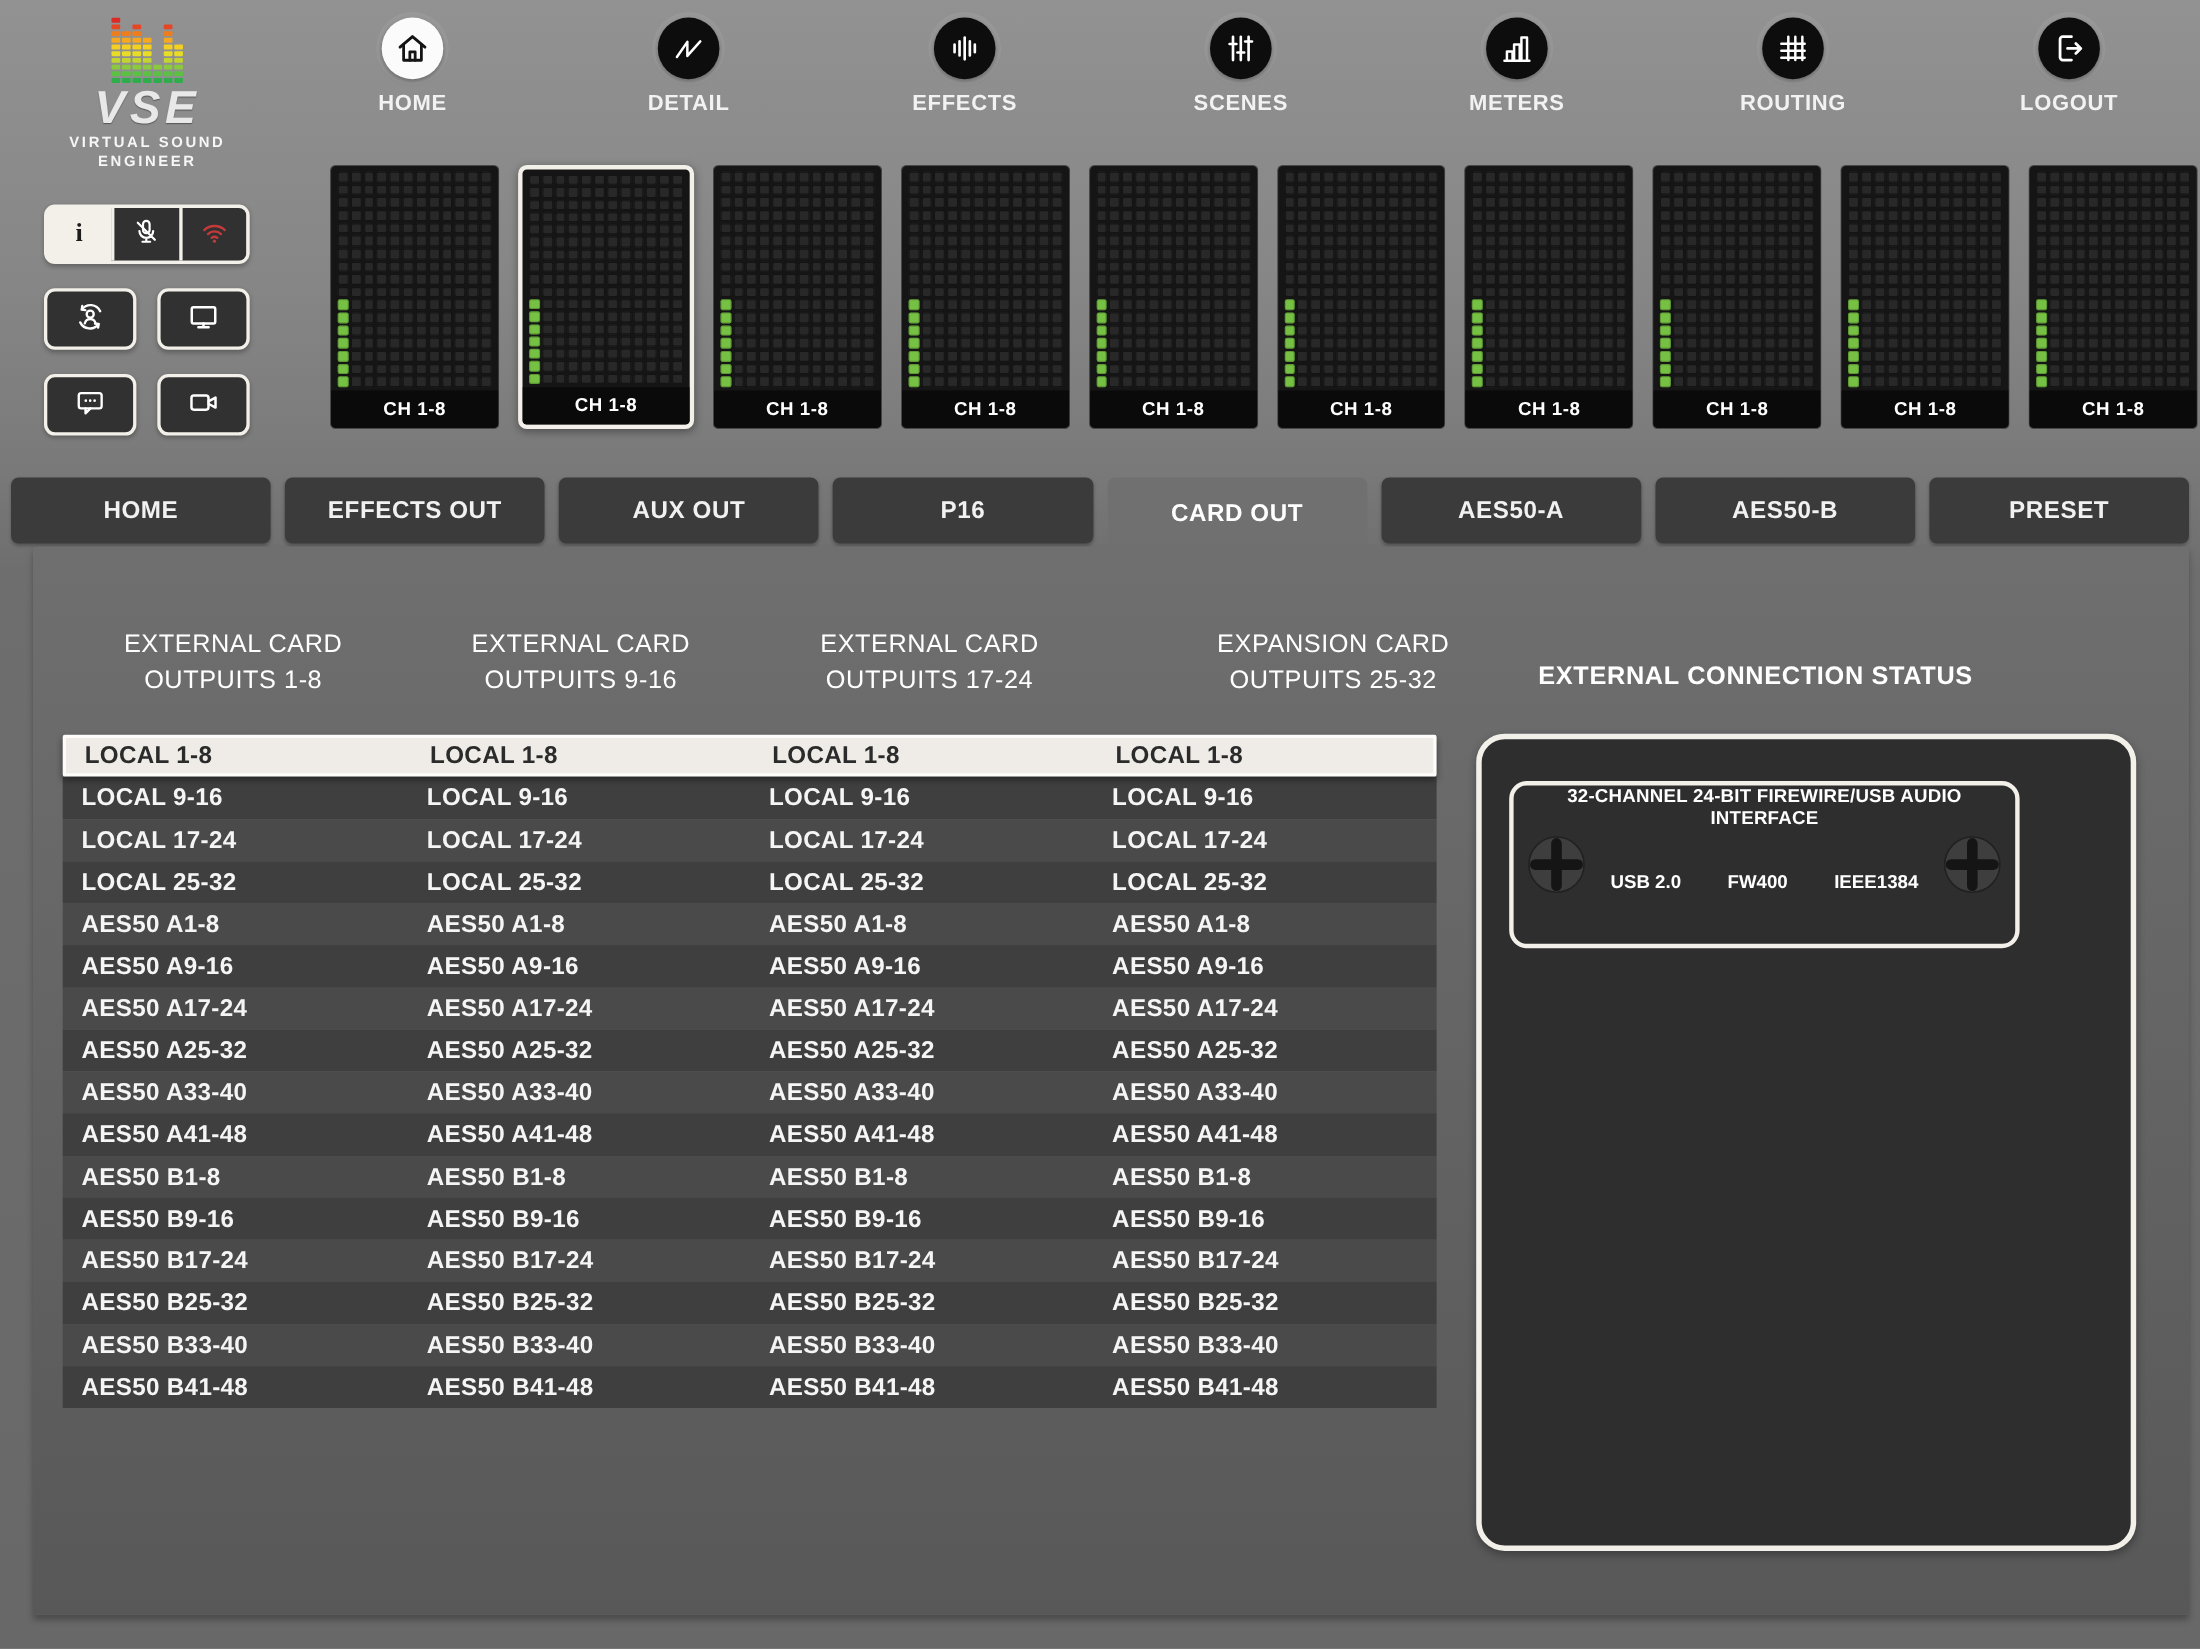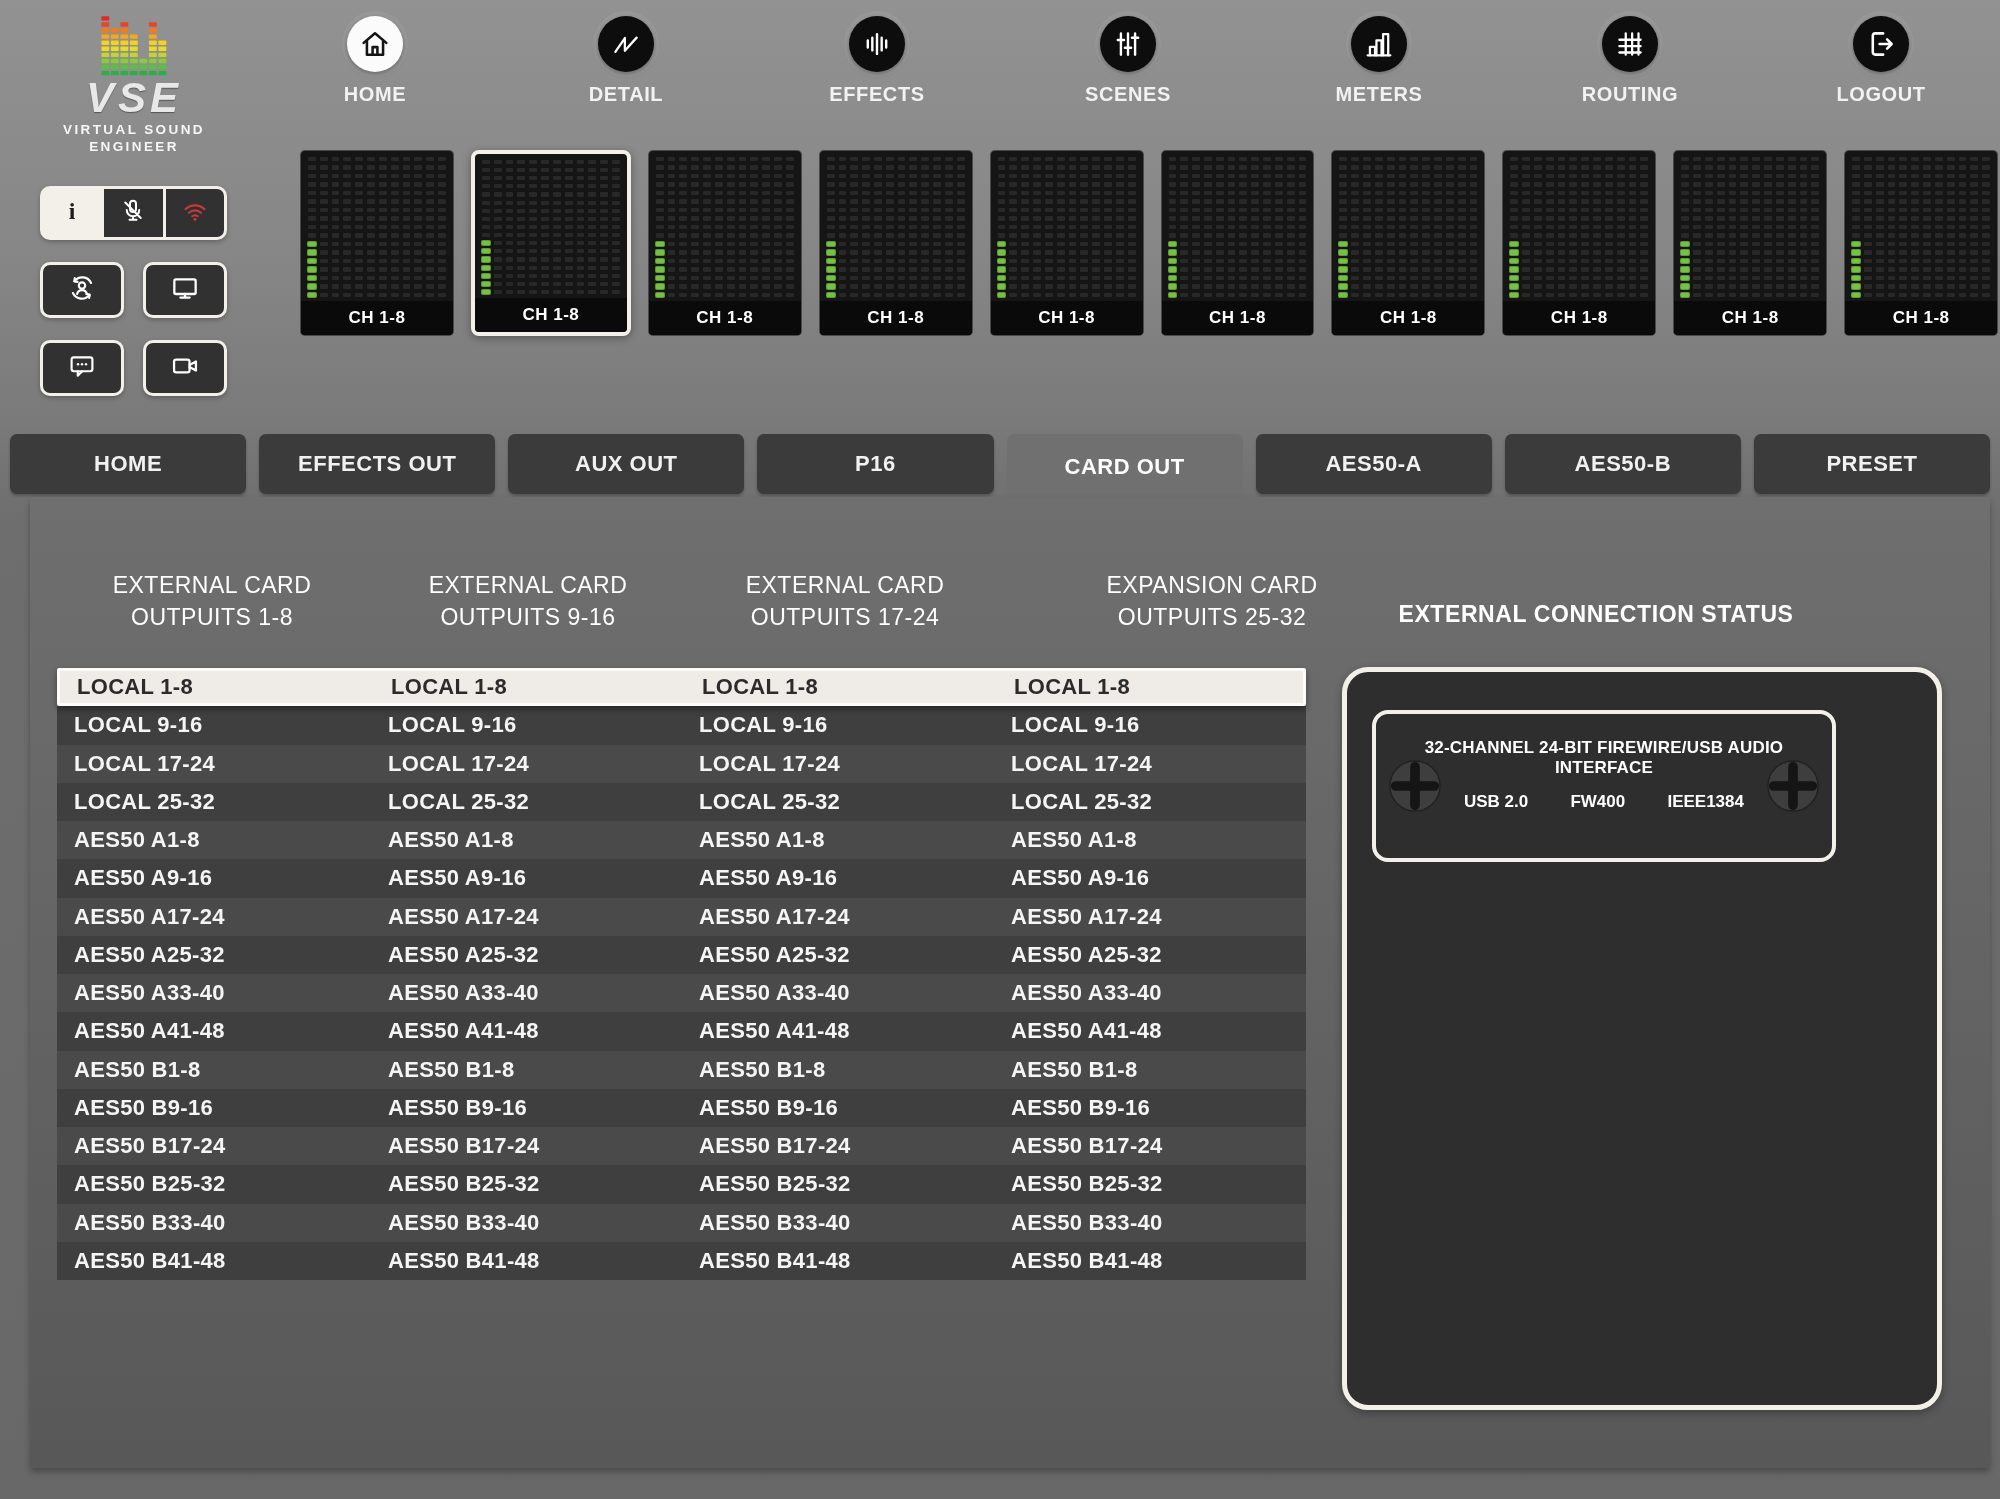--- a/index.html
+++ b/index.html
@@ -30,21 +30,21 @@
   .seg-info{background:#f3f0ea;color:#1d1d1d;}
   .seg-dark{background:#313131;color:#fff;border-left:3px solid #f3f0ea;}
   .seg-wifi{color:#c43a3a;}
   .qb-btn{position:absolute;width:84px;height:56px;background:#313131;border:3px solid #f3f0ea;border-radius:10px;
     display:flex;align-items:center;justify-content:center;color:#fff;box-sizing:border-box;
     box-shadow:0 2px 4px rgba(0,0,0,.25);cursor:pointer;}
   .qb-btn svg{width:32px;height:32px;}
   .qb-user{left:40px;top:262px;}  .qb-disp{left:143px;top:262px;}
   .qb-chat{left:40px;top:340px;}  .qb-cam{left:143px;top:340px;}
   
-  .meters{position:absolute;left:264px;top:150px;width:1698px;height:186px;display:flex;gap:17px;padding-left:36px;}
+  .meters{position:absolute;left:264px;top:150px;width:1698px;height:240px;display:flex;gap:17px;padding-left:36px;}
   .meter-tile{flex:1;position:relative;background:#151515;border-radius:5px;overflow:hidden;
     border:1px solid rgba(255,255,255,.22);box-sizing:border-box;cursor:pointer;}
   .meter-tile.selected{border:4px solid #f3f0ea;border-radius:8px;box-shadow:0 2px 8px rgba(0,0,0,.35);}
   .led-grid{position:absolute;top:5px;left:6px;right:6px;bottom:37px;display:grid;
     grid-template-columns:repeat(12,1fr);grid-template-rows:repeat(17,1fr);gap:2px;}
   .led{background:#282828;border-radius:2px;box-shadow:inset 0 0 0 1px rgba(0,0,0,.5);}
   .led.on{background:#76c043;box-shadow:inset 0 0 0 1px rgba(0,0,0,.2);}
   .meter-label{position:absolute;bottom:0;left:0;right:0;height:34px;background:#0a0a0a;color:#fff;
     font-weight:bold;font-size:17px;letter-spacing:.5px;display:flex;align-items:center;justify-content:center;}
   
@@ -67,21 +67,21 @@
   .row .cell{padding-left:17px;}
   .row.selected{background:#efece7;color:#2b2b2b;border:3px solid #fdfcfa;border-radius:2px;
     box-shadow:0 3px 6px rgba(0,0,0,.4);z-index:2;}
   
   .status-title{position:absolute;left:1566px;top:104px;transform:translateX(-50%);white-space:nowrap;
     color:#fff;font-weight:bold;font-size:23px;letter-spacing:.6px;}
   .status-box{position:absolute;left:1312px;top:170px;width:600px;height:743px;background:#2e2e2e;
     border:5px solid #f3f0ea;border-radius:26px;box-sizing:border-box;box-shadow:0 3px 8px rgba(0,0,0,.3);}
   .iface-card{position:absolute;left:25px;top:38px;width:464px;height:152px;background:#2e2e2e;
     border:4px solid #f3f0ea;border-radius:16px;box-sizing:border-box;}
-  .iface-title{margin-top:24px;text-align:center;color:#fff;font-weight:bold;font-size:17px;letter-spacing:.2px;}
+  .iface-title{text-align:center;color:#fff;font-weight:bold;font-size:17px;letter-spacing:.2px;}
   .ports{position:absolute;left:88px;right:88px;top:78px;display:flex;justify-content:space-between;
     color:#fff;font-weight:bold;font-size:17px;}
   .screw{position:absolute;top:50%;transform:translateY(-50%);width:54px;height:54px;}
   .screw svg{width:54px;height:54px;display:block;}
   .screw.left{left:12px;} .screw.right{right:12px;}
 </style>
 </head>
 <body>
 
 <div class="page">

